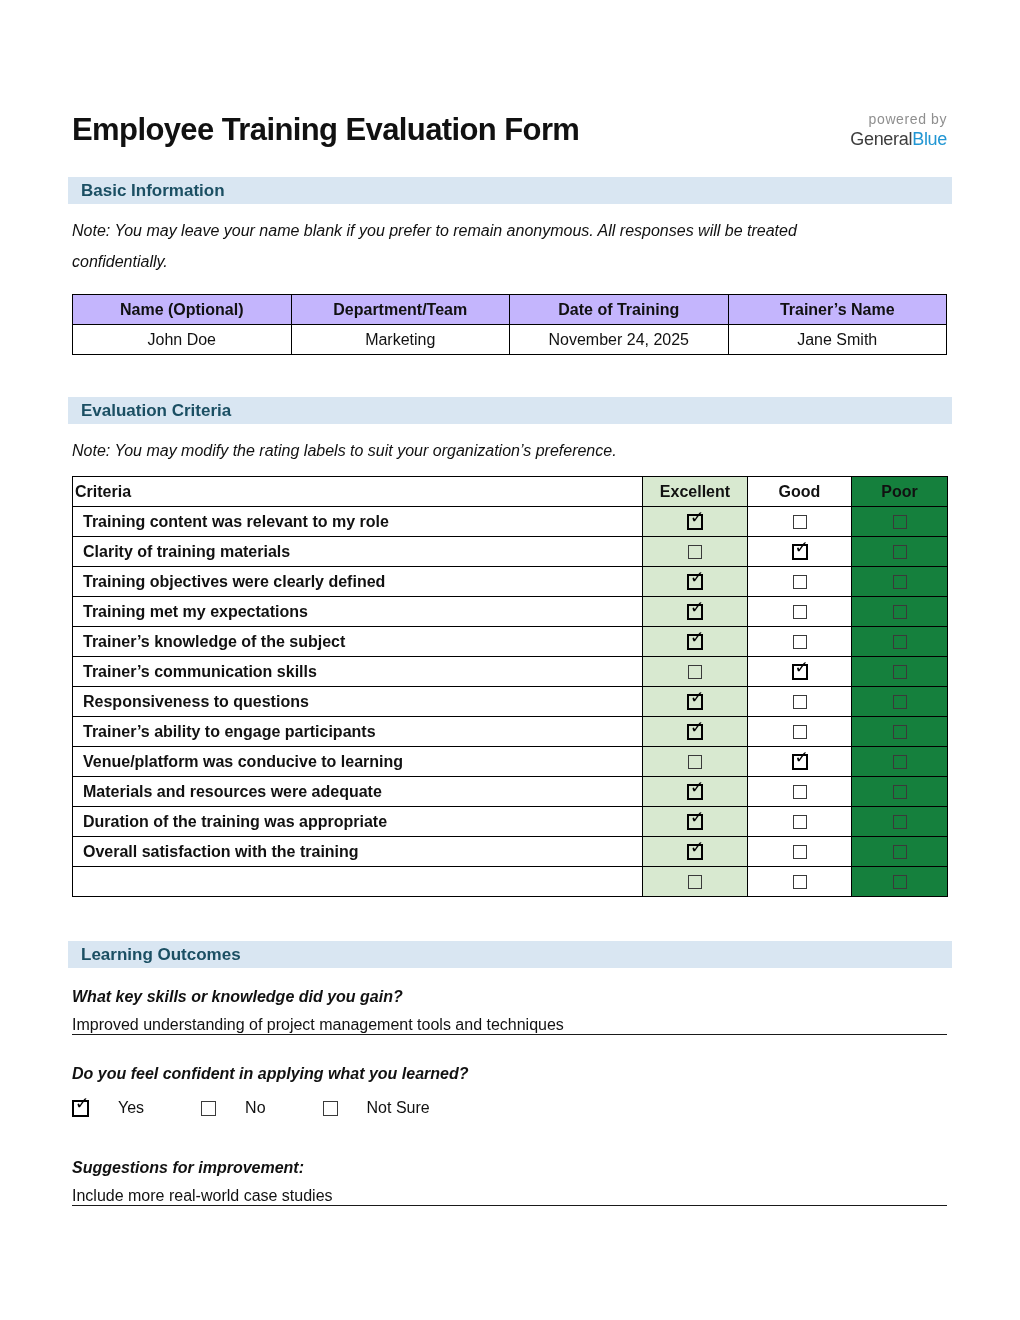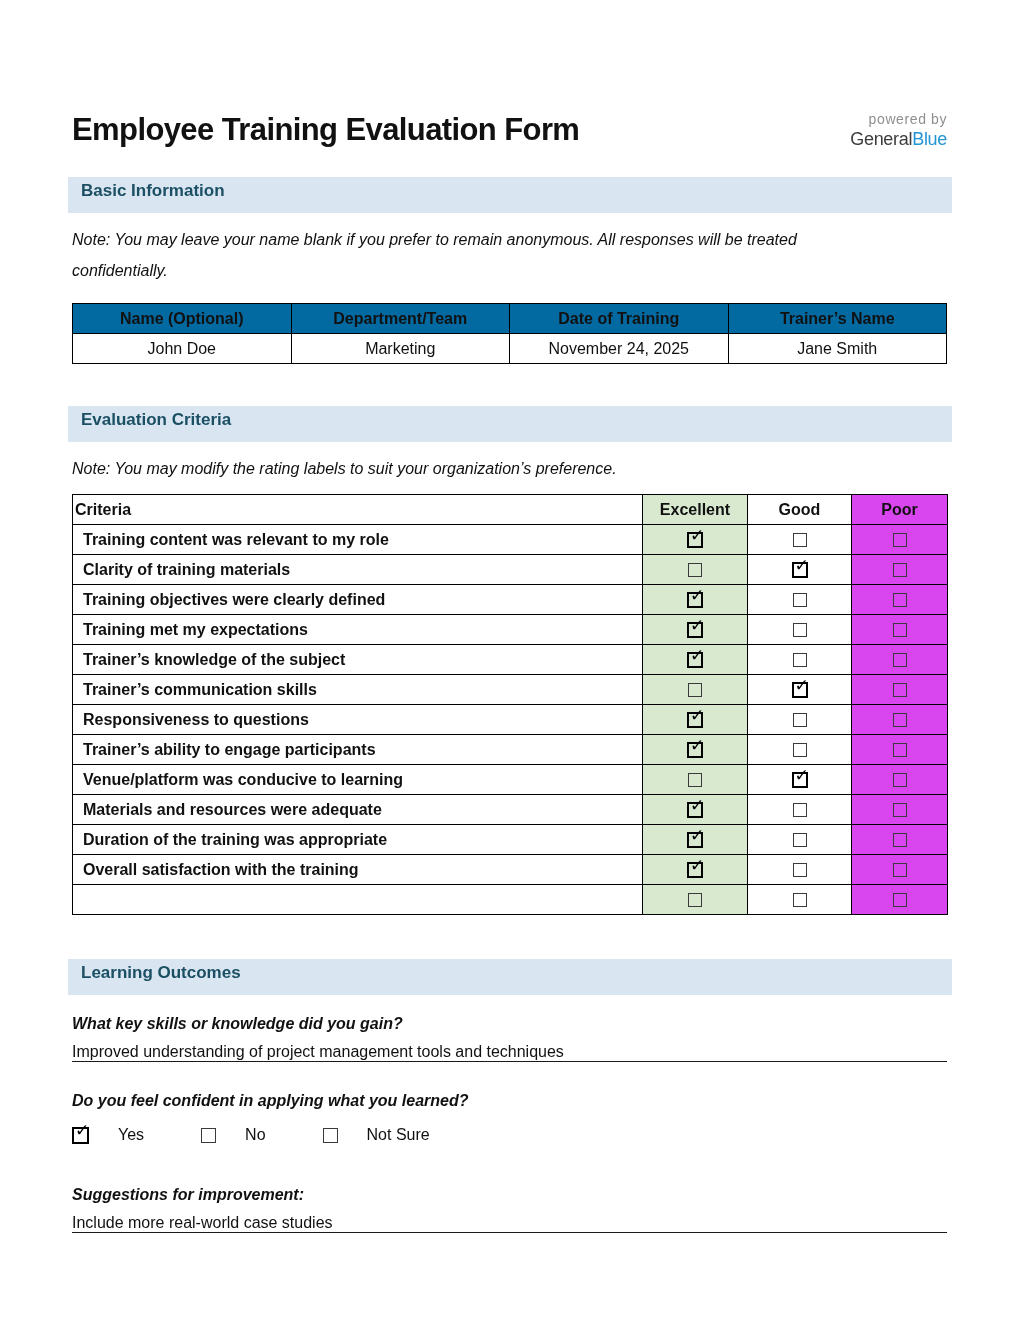--- a/index.html
+++ b/index.html
@@ -11,43 +11,43 @@
   .doc-header { display:flex; justify-content:space-between; align-items:flex-start; padding-top:112px; }
   .doc-title { font-size:31px; font-weight:700; letter-spacing:-0.6px; margin:0; line-height:1.15; }
   .logo { text-align:right; line-height:1.1; padding-top:0; }
   .powered { color:#8f8f8f; font-size:14px; letter-spacing:0.6px; }
   .brand { font-size:18px; margin-top:3px; letter-spacing:-0.3px; }
   .brand .g { color:#3d3d3d; }
   .brand .b { color:#2196d3; }
 
   .section-bar {
     background:#d9e6f2; color:#1b4f63; font-weight:700; font-size:17px;
-    height:36px; line-height:27px; padding-left:13px;
+    height:27px; line-height:27px; padding-left:13px;
     width:884px; margin-left:-4px; box-sizing:border-box;
   }
   .bar-basic { margin-top:27px; }
   .bar-eval  { margin-top:42px; }
   .bar-outcomes { margin-top:44px; }
 
   .note { font-style:italic; font-size:16px; line-height:31px; margin:11px 0 0 0; max-width:818px; }
 
   table { border-collapse:collapse; table-layout:fixed; }
   th, td { border:1px solid #000; height:30px; font-size:16px; box-sizing:border-box; }
 
   .info-table { width:875px; margin-top:17px; }
   .info-table th, .info-table td { text-align:center; padding:0 6px; }
-  .info-table th { background:#0369a1; font-weight:700; }
+  .info-table th { background:#c4b5fd; font-weight:700; }
 
   .criteria-table { width:875px; margin-top:10px; }
   .criteria-table th { font-weight:700; text-align:center; }
   .criteria-table th.crit-h { text-align:left; padding-left:2px; }
   .criteria-table td.crit { text-align:left; padding-left:10px;font-weight:bold; }
   .criteria-table td.rate { text-align:center; }
   .col-exc { background:#d8e9d0; }
-  .col-poor { background:#d946ef; }
+  .col-poor { background:#15803d; }
 
   .cb { display:inline-block; width:12px; height:12px; border:1.5px solid #3a3a3a; position:relative; vertical-align:middle; background:transparent; }
   .cb.checked { border:2px solid #000; }
   .cb.checked::after {
     content:"\2713"; position:absolute; left:1px; top:-9px;
     font-size:17px; font-weight:700; color:#000;
     font-family:"DejaVu Sans",sans-serif;
   }
 
   .q { font-weight:700; font-style:italic; font-size:16px; margin:0; }

